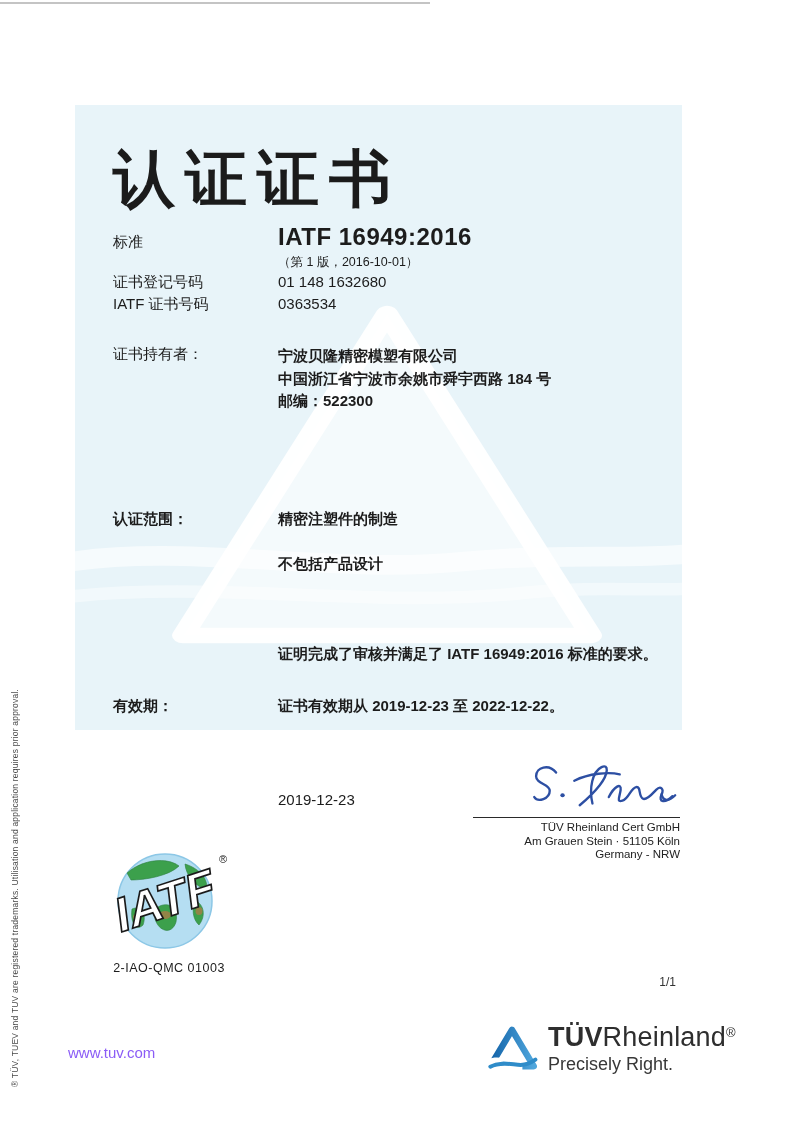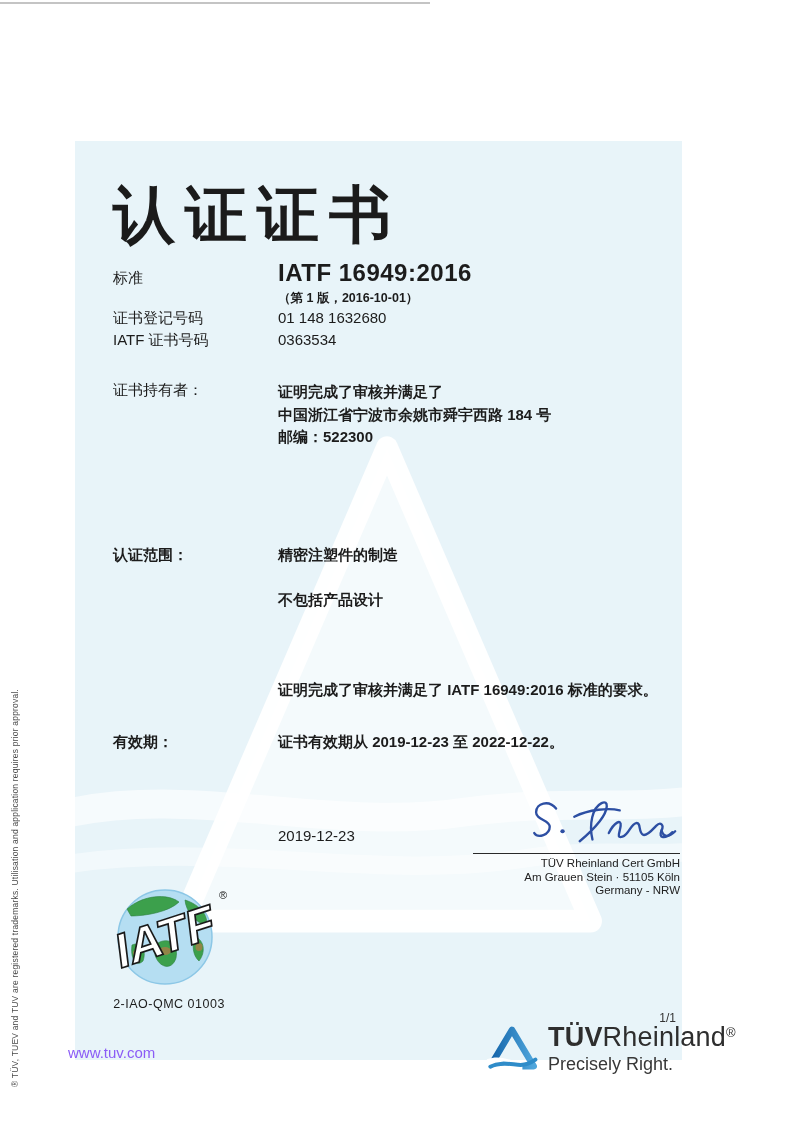--- a/index.html
+++ b/index.html
@@ -14,36 +14,35 @@
 
   
   .side-note {
     position:absolute; top:715px; left:10px; width:372px;
     transform: rotate(-90deg) translateX(-372px); transform-origin:0 0;
     font-size:8.5px; color:#4a4a4a; letter-spacing:.2px; white-space:nowrap;
   }
 
   
   .panel {
-    position:absolute; left:75px; top:105px; width:607px; height:919px;
+    position:absolute; left:75px; top:105px; width:607px; height:625px;
     background:#e8f4f9;
-    margin-top:36px;
   }
   .watermark { position:absolute; inset:0; width:100%; height:100%; }
 
   .cert-title {
     position:absolute; left:38px; top:32px;
     font-size:62px; font-weight:900; letter-spacing:10px; color:#1b1b1b;
   }
 
   .label-col { position:absolute; left:38px; font-size:15px; color:#1c1c1c; }
   .value-col { position:absolute; left:203px; font-size:15px; color:#1c1c1c; }
 
   .std-main { font-size:24px; font-weight:bold; letter-spacing:.5px; }
-  .std-edition { font-size:12.5px; font-weight:bold; margin-top:3px; }
+  .std-edition { font-size:12.5px; font-weight:normal; margin-top:3px; }
 
   .holder-block div { line-height:22.5px; }
   .bold { font-weight:bold; }
 
   .sig-date { position:absolute; left:203px; top:686px; font-size:15px; }
   .signature-svg { position:absolute; left:452px; top:652px; width:150px; height:62px; }
   .sig-line { position:absolute; left:398px; right:2px; top:712px; height:0;
     border-top:1.6px solid #2a2a2a; }
   .issuer-block { position:absolute; right:2px; top:716px; text-align:right;
     font-size:11.5px; line-height:13.5px; color:#222; }
@@ -88,21 +87,21 @@
     </div>
 
     <div class="label-col" style="top:168px">证书登记号码</div>
     <div class="value-col" style="top:168px">01 148 1632680</div>
 
     <div class="label-col" style="top:190px">IATF 证书号码</div>
     <div class="value-col" style="top:190px">0363534</div>
 
     <div class="label-col" style="top:240px">证书持有者：</div>
     <div class="value-col holder-block" style="top:240px">
-      <div class="bold">证明完成了审核并满足了</div>
+      <div class="bold">宁波贝隆精密模塑有限公司</div>
       <div class="bold">中国浙江省宁波市余姚市舜宇西路 184 号</div>
       <div class="bold">邮编：522300</div>
     </div>
 
     <div class="label-col bold" style="top:405px">认证范围：</div>
     <div class="value-col bold" style="top:405px">精密注塑件的制造</div>
     <div class="value-col bold" style="top:450px">不包括产品设计</div>
 
     <div class="value-col bold" style="top:540px">证明完成了审核并满足了 IATF 16949:2016 标准的要求。</div>
 

